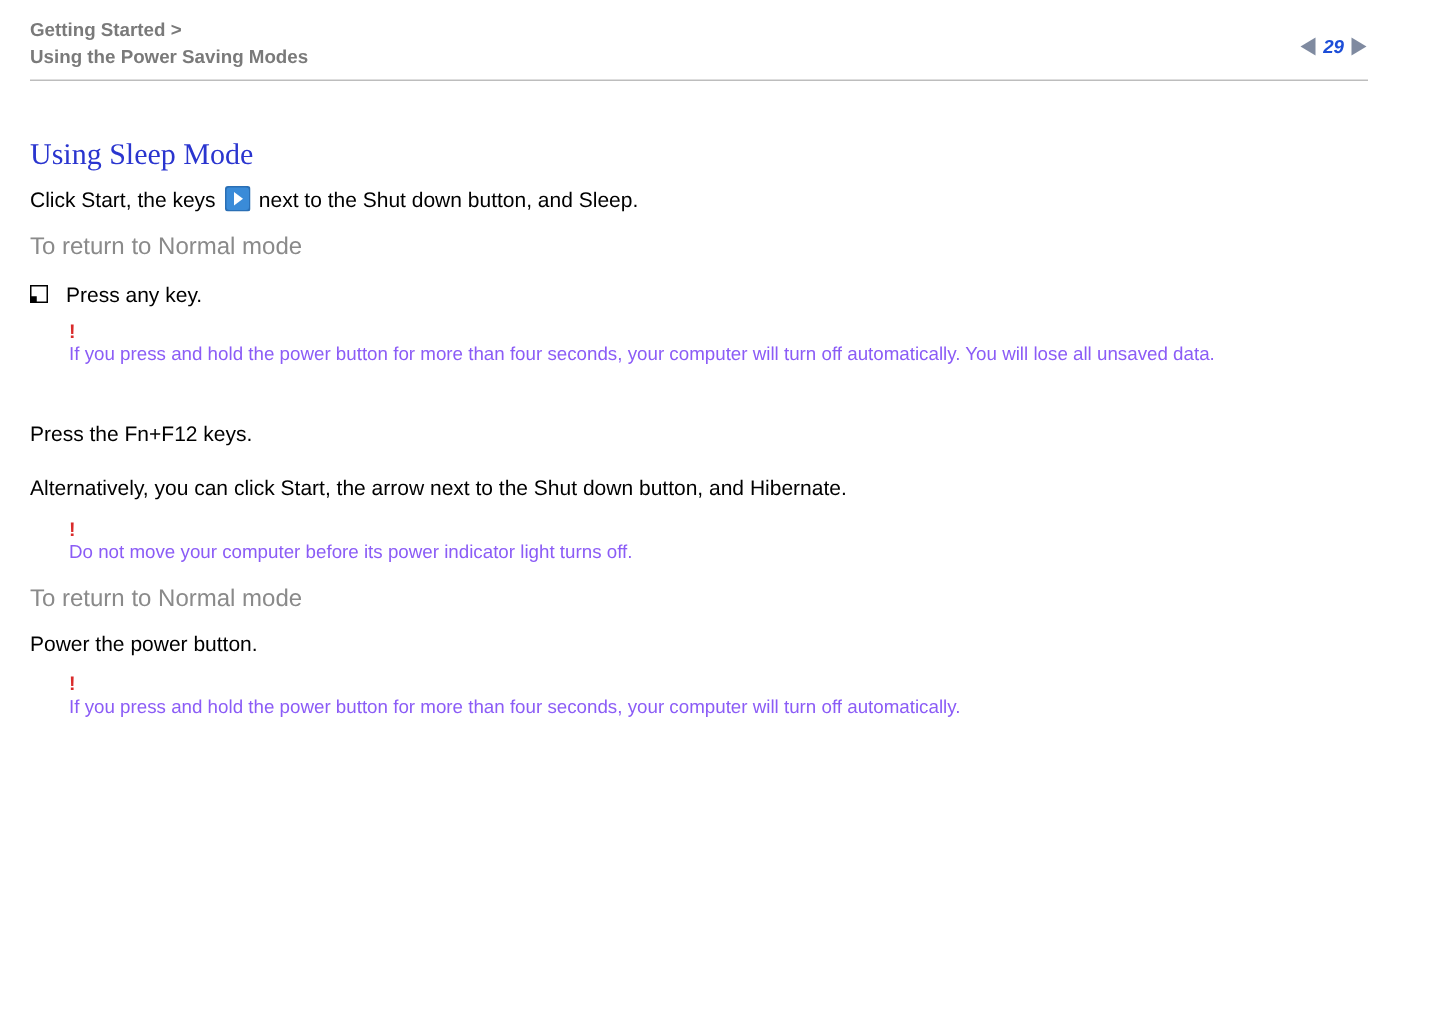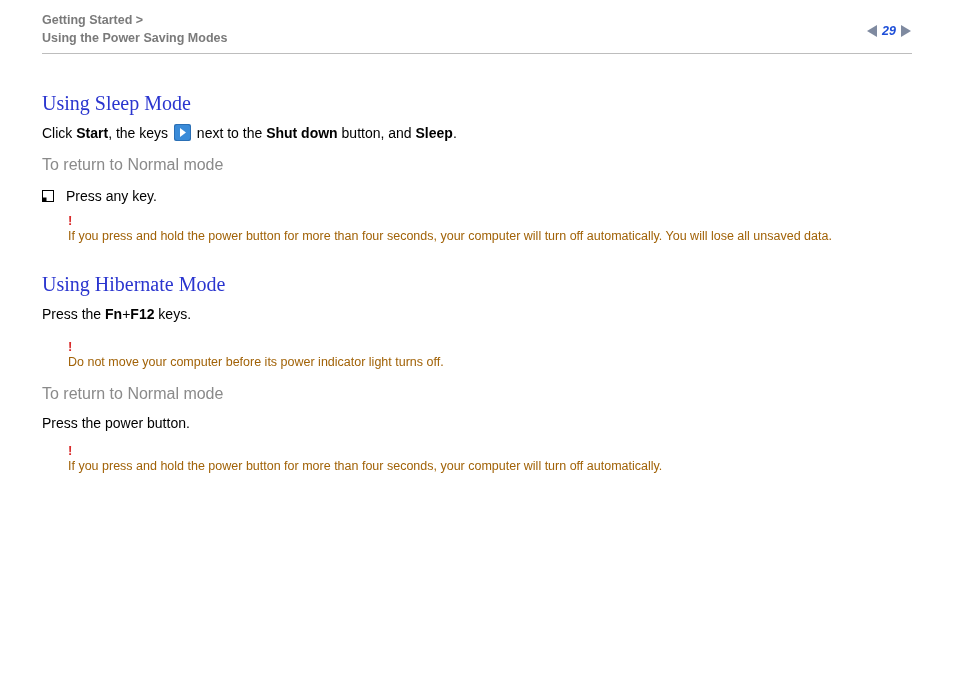--- a/index.html
+++ b/index.html
@@ -9,21 +9,21 @@
     height: 674px;
     font-family: Arial, Helvetica, sans-serif;
     background: #fff;
     color: #000;
   }
   .page {
     position: relative;
     width: 954px;
     height: 674px;
     box-sizing: border-box;
-    padding: 12px 42px 0 42px;
+    padding: 12px 42px 0 20px;
   }
   .header {
     display: flex;
     justify-content: space-between;
     align-items: flex-start;
     border-bottom: 1px solid #bdbdbd;
     padding-bottom: 6px;
   }
   .breadcrumb {
     color: #7a7a7a;
@@ -61,21 +61,21 @@
     color: #8a8a8a;
     font-size: 16px;
     font-weight: normal;
     margin: 6px 0 10px 0;
   }
   p.body {
     font-size: 14px;
     margin: 6px 0 10px 0;
     line-height: 1.45;
   }
-  .bold { font-weight: bold; text-align: right; }
+  .bold { font-weight: normal; text-align: right; }
   .inline-icon {
     display: inline-block;
     vertical-align: -3px;
     margin: 0 2px;
   }
   ul.checklist {
     list-style: none;
     margin: 2px 0 6px 0;
     padding: 0;
   }
@@ -96,21 +96,21 @@
   }
   .note .bang {
     color: #d92b2b;
     font-weight: bold;
     font-size: 13px;
     line-height: 1;
     margin-bottom: 1px;
   }
   .note .note-text {
     font-size: 12.5px;
-    color: #a16207;
+    color: #8b5cf6;
     font-family: Arial, Helvetica, sans-serif;
     line-height: 1.35;
   }
   .gap { height: 14px; }
 </style>
 </head>
 <body>
 
 <div class="page">
 
@@ -161,36 +161,38 @@
       </li>
     </ul>
 
     <div class="note">
       <div class="bang">!</div>
       <div class="note-text">If you press and hold the power button for more than four seconds, your computer will turn off automatically. You will lose all unsaved data.</div>
     </div>
 
     <div class="gap"></div>
 
-    <h2 class="section">Using Hibernate Mode</h2>
 
 
     <p class="body" style="margin-bottom:16px">
       <span>Press the </span><span class="bold">Fn</span><span>+</span><span class="bold">F12</span><span> keys.</span>
     </p>
 
+    <p class="body">
+      <span>Alternatively, you can click </span><span class="bold">Start</span><span>, the arrow next to the </span><span class="bold">Shut down</span><span> button, and </span><span class="bold">Hibernate</span><span>.</span>
+    </p>
 
     <div class="note">
       <div class="bang">!</div>
       <div class="note-text">Do not move your computer before its power indicator light turns off.</div>
     </div>
 
     <h3 class="sub">To return to Normal mode</h3>
 
-    <p class="body">Press the power button.</p>
+    <p class="body">Power the power button.</p>
 
     <div class="note">
       <div class="bang">!</div>
       <div class="note-text">If you press and hold the power button for more than four seconds, your computer will turn off automatically.</div>
     </div>
 
   </div>
 </div>
 
 </body></html>

